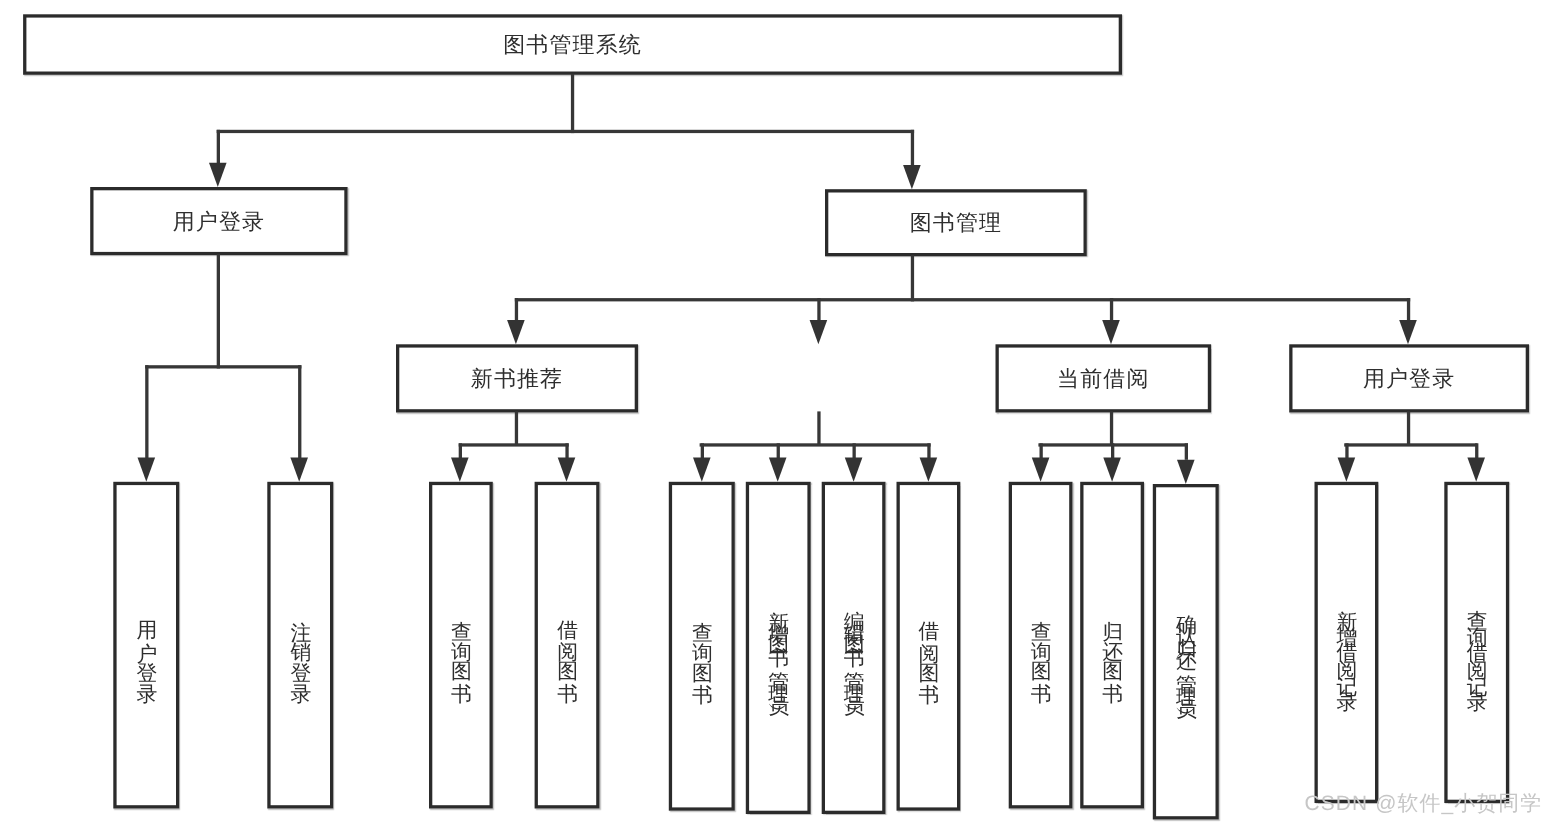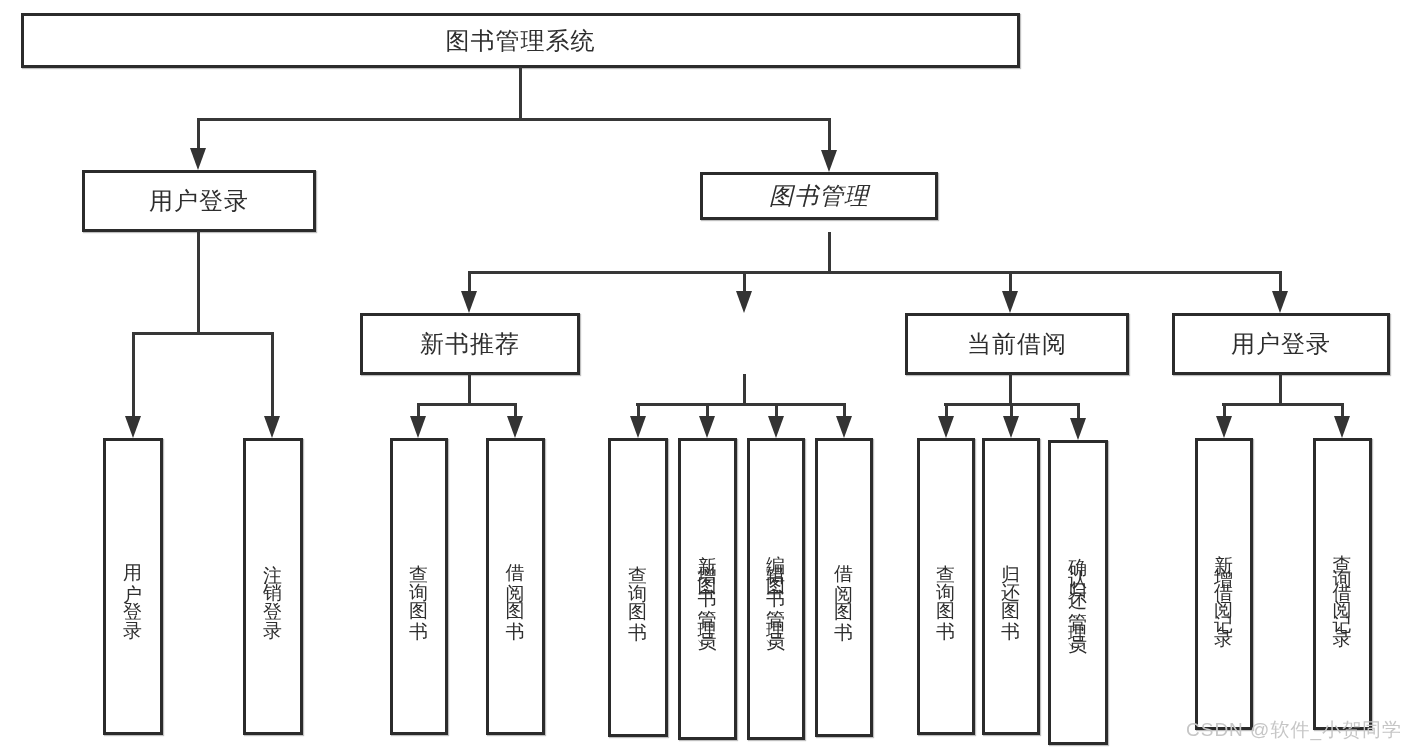--- a/index.html
+++ b/index.html
@@ -5,21 +5,21 @@
   html,body{margin:0;padding:0;background:#ffffff;}
   .canvas{
     position:relative;width:1405px;height:747px;background:#ffffff;
     font-family:"Liberation Sans",sans-serif;color:#2e2e2e;overflow:hidden;
   }
   .node{
     position:absolute;box-sizing:border-box;background:#ffffff;
     border:3px solid #2b2b2b;box-shadow:1px 1px 1px rgba(0,0,0,0.25);
     display:flex;align-items:center;justify-content:center;
   }
-  .hbox{font-size:24px;letter-spacing:1px;text-align:center;}
+  .hbox{font-size:20px;letter-spacing:1px;text-align:center;}
   .vbox span{
     writing-mode:vertical-rl;text-orientation:mixed;
     font-size:19px;line-height:1;white-space:nowrap;
   }
   .vbox.short span{letter-spacing:19px;}
   .vbox.mid span{letter-spacing:15px;}
   .vbox.long span{letter-spacing:11px;}
   .line{position:absolute;background:#373737;}
   .arr{
     position:absolute;width:0;height:0;
@@ -43,21 +43,21 @@
   <div class="line" style="left:519px;top:67px;width:3px;height:54px;"></div>
   <div class="line" style="left:197px;top:118px;width:634px;height:3px;"></div>
   <div class="line" style="left:197px;top:118px;width:3px;height:34px;"></div>
   <div class="arr" style="left:190px;top:148px;"></div>
   <div class="line" style="left:828px;top:118px;width:3px;height:36px;"></div>
   <div class="arr" style="left:821px;top:150px;"></div>
 
   <div class="node hbox" style="left:82px;top:170px;width:234px;height:62px;">
     <span>用户登录</span>
   </div>
-  <div class="node hbox" style="left:700px;top:172px;width:238px;height:48px;font-style:italic;">
+  <div class="node hbox" style="left:750px;top:172px;width:238px;height:61px;">
     <span>图书管理</span>
   </div>
 
   <div class="line" style="left:197px;top:231px;width:3px;height:104px;"></div>
   <div class="line" style="left:132px;top:332px;width:142px;height:3px;"></div>
   <div class="line" style="left:132px;top:332px;width:3px;height:86px;"></div>
   <div class="arr" style="left:125px;top:416px;"></div>
   <div class="line" style="left:271px;top:332px;width:3px;height:86px;"></div>
   <div class="arr" style="left:264px;top:416px;"></div>
 
@@ -68,21 +68,21 @@
   <div class="line" style="left:743px;top:271px;width:3px;height:22px;"></div>
   <div class="arr" style="left:736px;top:291px;"></div>
   <div class="line" style="left:1009px;top:271px;width:3px;height:22px;"></div>
   <div class="arr" style="left:1002px;top:291px;"></div>
   <div class="line" style="left:1279px;top:271px;width:3px;height:22px;"></div>
   <div class="arr" style="left:1272px;top:291px;"></div>
 
   <div class="node hbox" style="left:360px;top:313px;width:220px;height:62px;">
     <span>新书推荐</span>
   </div>
-  <div class="node hbox" style="left:905px;top:313px;width:224px;height:62px;">
+  <div class="node hbox" style="left:905px;top:313px;width:196px;height:62px;">
     <span>当前借阅</span>
   </div>
   <div class="node hbox" style="left:1172px;top:313px;width:218px;height:62px;">
     <span>用户登录</span>
   </div>
 
   <div class="line" style="left:468px;top:374px;width:3px;height:31px;"></div>
   <div class="line" style="left:417px;top:403px;width:100px;height:3px;"></div>
   <div class="line" style="left:417px;top:403px;width:3px;height:15px;"></div>
   <div class="arr" style="left:410px;top:416px;"></div>

